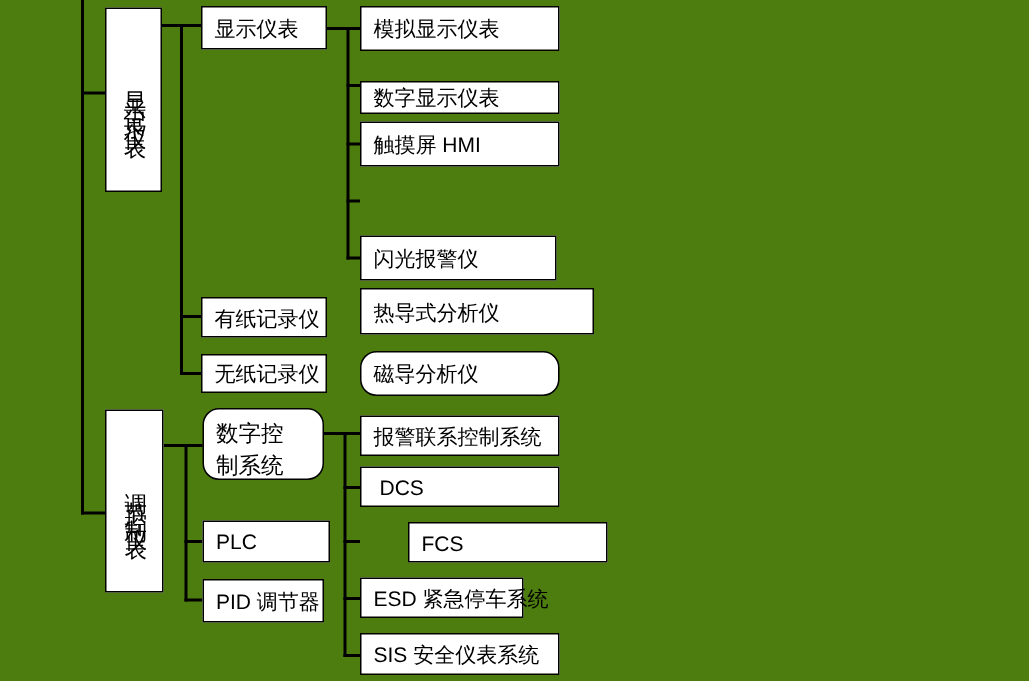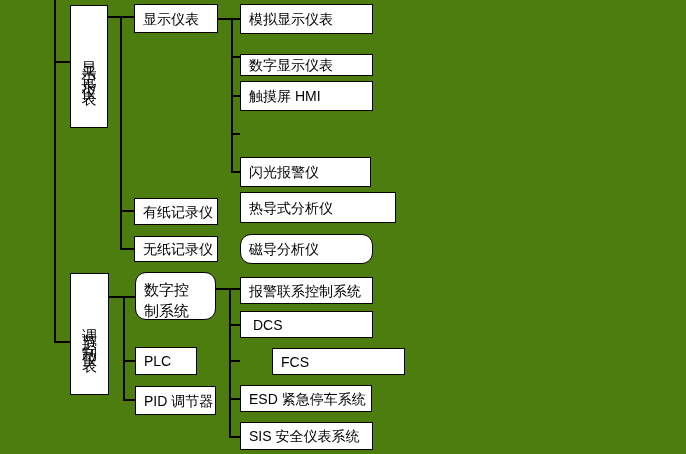--- a/index.html
+++ b/index.html
@@ -88,30 +88,30 @@
   </div>
   <div class="node vbox" style="left:70px;top:273px;width:39px;height:122px;">
     <span class="vtext">调节控制仪表</span>
   </div>
 
   <div class="node" style="left:134px;top:4px;width:84px;height:29px;">显示仪表</div>
   <div class="node" style="left:134px;top:198px;width:84px;height:27px;">有纸记录仪</div>
   <div class="node" style="left:134px;top:236px;width:84px;height:26px;">无纸记录仪</div>
 
   <div class="node wrap" style="left:135px;top:272px;width:81px;height:48px;border-radius:11px;">数字控制系统</div>
-  <div class="node" style="left:135px;top:347px;width:62px;height:28px;">PLC</div>
+  <div class="node" style="left:135px;top:347px;width:85px;height:28px;">PLC</div>
   <div class="node" style="left:135px;top:386px;width:81px;height:29px;">PID 调节器</div>
 
   <div class="node" style="left:240px;top:4px;width:133px;height:30px;">模拟显示仪表</div>
   <div class="node" style="left:240px;top:54px;width:133px;height:22px;">数字显示仪表</div>
   <div class="node" style="left:240px;top:81px;width:133px;height:30px;">触摸屏 HMI</div>
   <div class="node" style="left:240px;top:157px;width:131px;height:30px;">闪光报警仪</div>
 
   <div class="node" style="left:240px;top:192px;width:156px;height:31px;text-align:center;">热导式分析仪</div>
   <div class="node" style="left:240px;top:234px;width:133px;height:30px;border-radius:11px;">磁导分析仪</div>
 
   <div class="node" style="left:240px;top:277px;width:133px;height:27px;">报警联系控制系统</div>
   <div class="node" style="left:240px;top:311px;width:133px;height:27px;padding-left:12px;">DCS</div>
   <div class="node" style="left:240px;top:348px;width:133px;height:27px;margin-left:32px;">FCS</div>
-  <div class="node" style="left:240px;top:385px;width:132px;height:27px;">ESD 紧急停车系统</div>
+  <div class="node" style="left:240px;top:385px;width:109px;height:27px;">ESD 紧急停车系统</div>
   <div class="node" style="left:240px;top:422px;width:133px;height:28px;">SIS 安全仪表系统</div>
 
 </div>
 
 </body></html>

